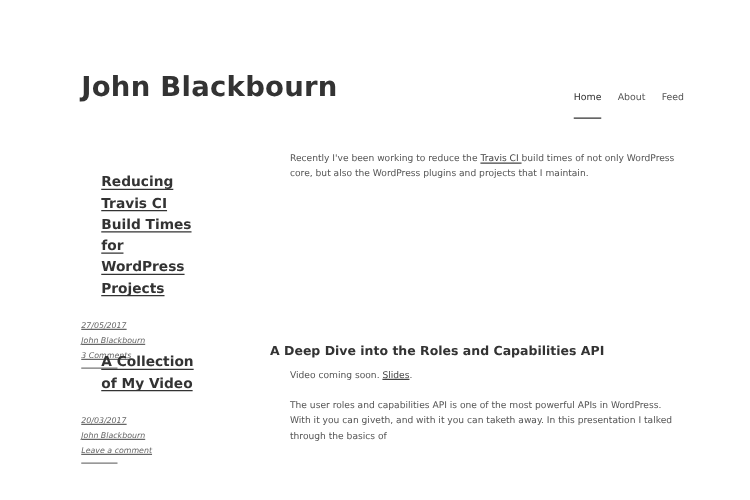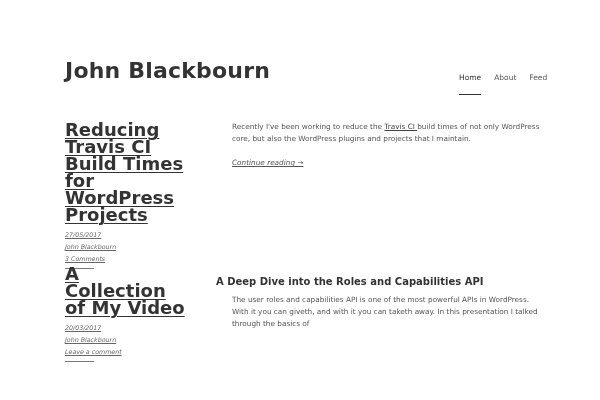--- a/index.html
+++ b/index.html
@@ -49,25 +49,25 @@
       left: 65px;
       width: 475px;
     }
     .post-meta {
       position: absolute;
       left: 0;
       top: 0;
       width: 120px;
     }
     .post-title {
-      font-size: 18px;
+      font-size: 11px;
       font-weight: bold;
       color: #333;
       line-height: 17px;
-      margin: 0;
+      margin: 16px;
     }
     .post-title a {
       color: #333;
       text-decoration: underline;
       text-decoration-thickness: 1px;
       text-underline-offset: 2px;
       cursor: pointer;
     }
     .meta-list {
       margin-top: 6px;
@@ -134,33 +134,33 @@
     </h2>
     <div class="meta-list">
       <a>27/05/2017</a>
       <a>John Blackbourn</a>
       <a>3 Comments</a>
     </div>
     <div class="meta-sep"></div>
   </div>
   <div class="post-body">
     <p><span>Recently I've been working to reduce the </span><a>Travis CI </a><span>build times of not only WordPress core, but also the WordPress plugins and projects that I maintain.</span></p>
-    <p><a class="continue">Continue reading →</a></p>
   </div>
 </article>
 
 <article class="post" style="top:265px;">
   <div class="post-meta">
     <h2 class="post-title">
       <a>A Collection of My Video</a>
     </h2>
     <div class="meta-list">
       <a>20/03/2017</a>
       <a>John Blackbourn</a>
       <a>Leave a comment</a>
     </div>
     <div class="meta-sep"></div>
   </div>
   <div class="post-body">
     <h2>A Deep Dive into the Roles and Capabilities API</h2>
+    <p><span>Video coming soon. </span><a>Slides</a><span>.</span></p>
     <p>The user roles and capabilities API is one of the most powerful APIs in WordPress. With it you can giveth, and with it you can taketh away. In this presentation I talked through the basics of</p>
   </div>
 </article>
 
 </body></html>

